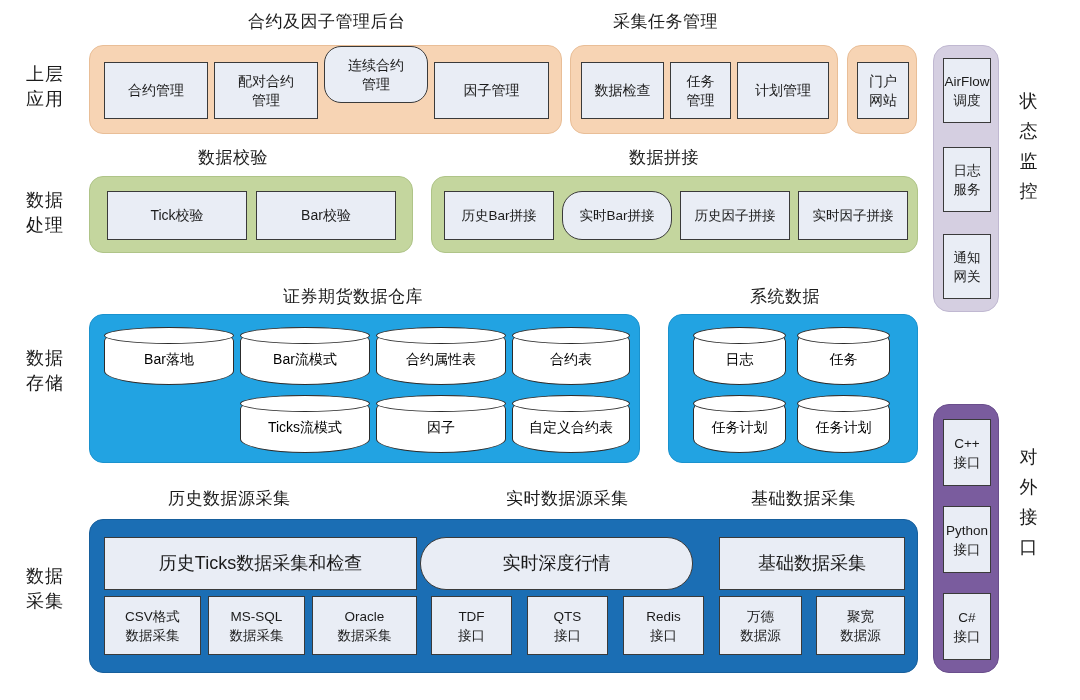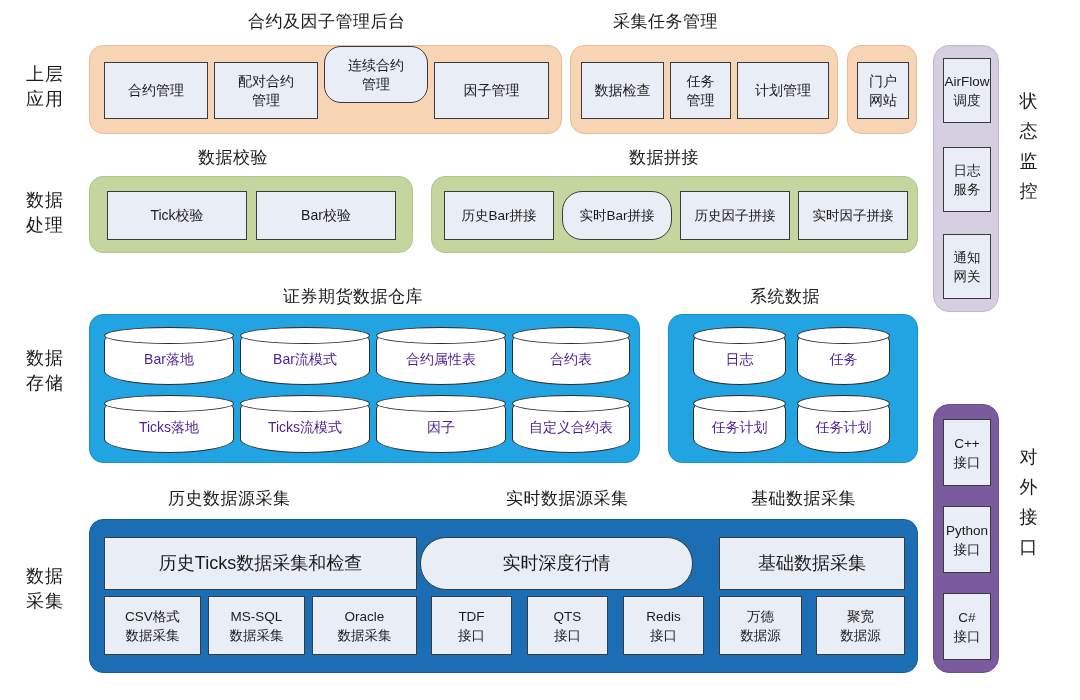--- a/index.html
+++ b/index.html
@@ -70,21 +70,21 @@
 
   
   .cyl{
     position:absolute;
     box-sizing:border-box;
     display:flex;
     align-items:center;
     justify-content:center;
     text-align:center;
     font-size:14px;
-    color:#4c1d95;
+    color:#000000;
   }
   .cyl .cyl-body{
     position:absolute;inset:0;
     background:#ffffff;
     border-left:1.8px solid #2c2c2c;
     border-right:1.8px solid #2c2c2c;
     border-radius:50% / 14px;
     border-top:1.8px solid #2c2c2c;
     border-bottom:1.8px solid #2c2c2c;
   }
@@ -194,25 +194,20 @@
       <div class="cyl-body"></div>
       <div class="cyl-top"></div>
       <div class="cyl-label">合约属性表</div>
     </div>
     <div class="cyl" style="left:422px;top:12px;width:118px;height:58px;">
       <div class="cyl-body"></div>
       <div class="cyl-top"></div>
       <div class="cyl-label">合约表</div>
     </div>
 
-    <div class="cyl" style="left:14px;top:80px;width:130px;height:58px;">
-      <div class="cyl-body"></div>
-      <div class="cyl-top"></div>
-      <div class="cyl-label">Ticks落地</div>
-    </div>
     <div class="cyl" style="left:150px;top:80px;width:130px;height:58px;">
       <div class="cyl-body"></div>
       <div class="cyl-top"></div>
       <div class="cyl-label">Ticks流模式</div>
     </div>
     <div class="cyl" style="left:286px;top:80px;width:130px;height:58px;">
       <div class="cyl-body"></div>
       <div class="cyl-top"></div>
       <div class="cyl-label">因子</div>
     </div>

